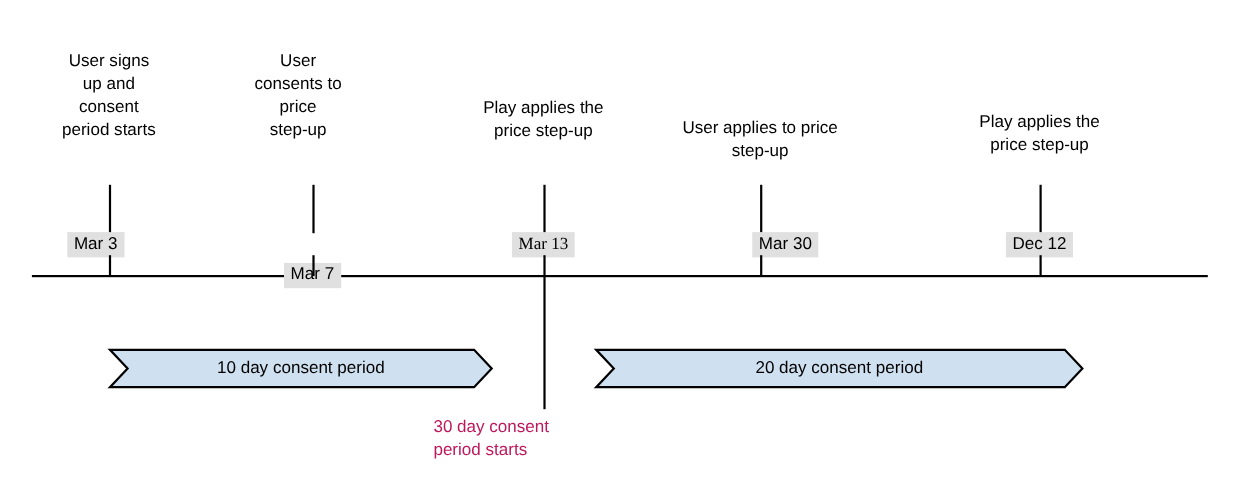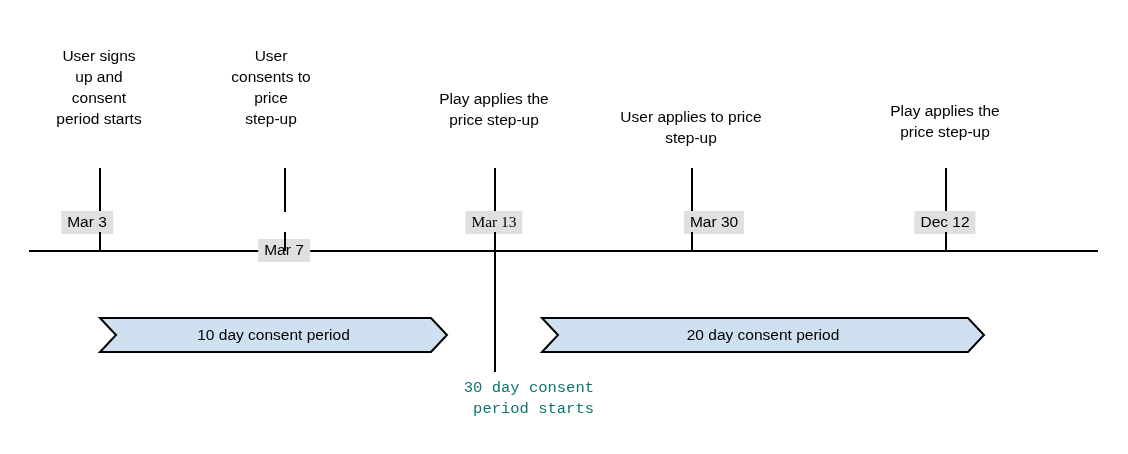--- a/index.html
+++ b/index.html
@@ -73,26 +73,25 @@
     display: flex;
     align-items: center;
     justify-content: center;
     font-size: 15.5px;
     color: #000000;
     pointer-events: none;
   }
   
   .below-caption {
     position: absolute;
-    text-align: right;
+    text-align: left;
     font-size: 15.5px;
     line-height: 21px;
-    color: #0f766e;
+    color: #be185d;
     white-space: pre-line;
-    font-family: Liberation Mono, monospace;
   }
 </style>
 </head>
 <body>
 
 <div id="timeline-diagram">
 
   <div class="axis-line"></div>
 
   <div id="events-layer">

